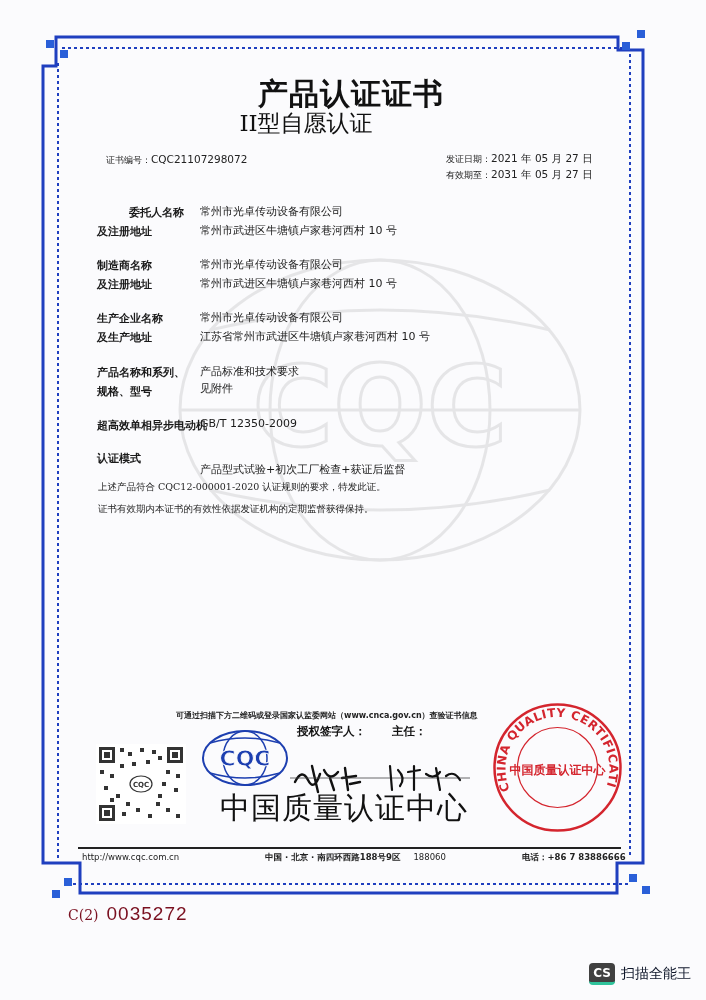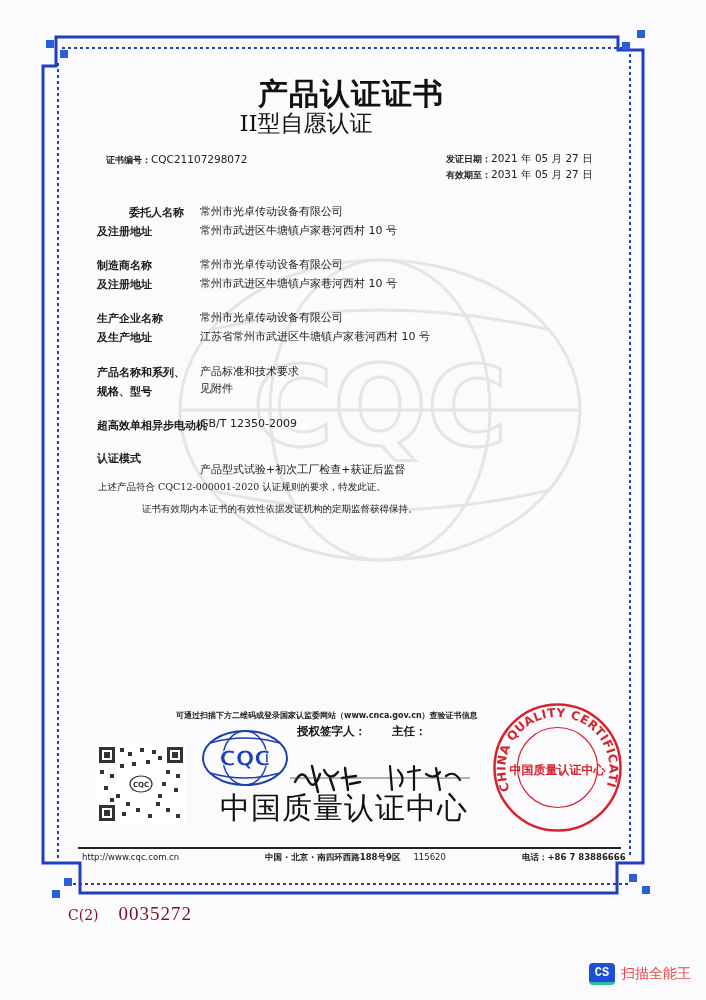--- a/index.html
+++ b/index.html
@@ -14,39 +14,39 @@
   .watermark { position:absolute; left:170px; top:250px; opacity:0.18; }
   .title {
     left:0; width:702px; top:74px; text-align:center;
     font-size:30px; font-weight:bold; letter-spacing:1px; color:#111;
   }
   .subtitle {
     left:0; width:612px; top:108px; text-align:center;
     font-size:23px; color:#111; font-family:"DejaVu Serif","Liberation Serif",serif;
   }
   .meta { font-size:10.5px; color:#222; }
-  .meta .k { font-family:"DejaVu Serif","Liberation Serif",serif; font-size:9px; font-weight:bold; }
+  .meta .k { font-family:"DejaVu Serif","Liberation Serif",serif; font-size:9px; font-weight:normal; }
   .lbl { left:97px; font-size:11px; font-weight:bold; color:#1a1a1a; }
   .val { left:200px; font-size:11px; color:#1a1a1a; }
   .note { left:98px; font-size:9.5px; font-family:"DejaVu Serif","Liberation Serif",serif; color:#222; }
   .verify { left:176px; top:710px; width:320px; font-size:8px; color:#222; font-weight:bold; white-space:nowrap; }
   .signer { font-size:11.5px; font-weight:bold; color:#111; }
   .org-name { left:220px; top:788px; font-size:30px; color:#111; letter-spacing:1px; }
   .footer-line { left:78px; top:847px; width:543px; height:2px; background:#222; }
   .footer { font-size:8.5px; color:#222; top:852px; }
   .serial { left:68px; top:903px; color:#7a1020; }
   .serial .pre { font-family:"DejaVu Serif","Liberation Serif",serif; font-size:14px; }
-  .serial .num { font-family:Liberation Serif, serif; font-size:19px; letter-spacing:1px; margin-left:20px; }
+  .serial .num { font-family:Liberation Sans, sans-serif; font-size:19px; letter-spacing:1px; margin-left:8px; }
   .cs-badge { left:589px; top:963px; display:flex; align-items:center; gap:6px; }
   .cs-logo {
-    width:26px; height:22px; background:#1d4ed8; border-radius:4px; color:#fff;
+    width:26px; height:22px; background:#404040; border-radius:4px; color:#fff;
     font-weight:bold; font-size:12px; display:flex; align-items:center; justify-content:center;
-    border-bottom:3px solid #2fc39b; box-sizing:border-box;font-family:Liberation Mono, monospace;
-  }
-  .cs-text { font-size:14px; color:#ef4444; }
+    border-bottom:3px solid #2fc39b; box-sizing:border-box;
+  }
+  .cs-text { font-size:14px; color:#0f172a; }
 </style>
 </head>
 <body>
 
 <svg class="frame-svg" width="706" height="1000" viewBox="0 0 706 1000">
 
   <path d="M56 37 L618 37 L618 50 L643 50 L643 863 L617 863 L617 893 L80 893 L80 863 L43 863 L43 66 L56 66 Z" fill="none" stroke="#1f3fbf" stroke-width="3"></path>
 
   <path d="M62 48 L626 48 M630 54 L630 858 M628 884 L72 884 M58 858 L58 60" fill="none" stroke="#1f3fbf" stroke-width="2" stroke-dasharray="3 3"></path>
 
@@ -101,21 +101,21 @@
 <div class="abs val" style="top:364px;">产品标准和技术要求</div>
 <div class="abs val" style="top:381px;">见附件</div>
 
 <div class="abs lbl" style="top:418px;">超高效单相异步电动机</div>
 <div class="abs val" style="top:417px;">GB/T 12350-2009</div>
 
 <div class="abs lbl" style="top:451px;">认证模式</div>
 <div class="abs val" style="top:450px;margin-top:12px;">产品型式试验+初次工厂检查+获证后监督</div>
 
 <div class="abs note" style="top:481px;">上述产品符合 CQC12-000001-2020 认证规则的要求，特发此证。</div>
-<div class="abs note" style="top:503px;margin-left:44px;">证书有效期内本证书的有效性依据发证机构的定期监督获得保持。</div>
+<div class="abs note" style="top:503px;">证书有效期内本证书的有效性依据发证机构的定期监督获得保持。</div>
 
 <div class="abs verify">可通过扫描下方二维码或登录国家认监委网站（www.cnca.gov.cn）查验证书信息</div>
 <div class="abs signer" style="left:297px; top:724px;">授权签字人：</div>
 <div class="abs signer" style="left:392px; top:724px;">主任：</div>
 
 <svg class="abs" style="left:96px; top:744px;" width="90" height="80" viewBox="0 0 90 80">
   <rect x="0" y="0" width="90" height="80" fill="#fff"></rect>
   <g fill="#333">
     <rect x="3" y="3" width="16" height="16"></rect>
       <rect x="6" y="6" width="10" height="10" fill="#fff"></rect>
@@ -180,21 +180,21 @@
   <text font-size="12" font-weight="bold" fill="#d4252e" font-family="DejaVu Sans, sans-serif" letter-spacing="0.5">
     <textPath href="#sealArc" startOffset="0">CHINA QUALITY CERTIFICATION CENTRE</textPath>
   </text>
   <text x="67.5" y="74" text-anchor="middle" font-size="12" font-weight="bold" fill="#d4252e" font-family="DejaVu Serif, serif">中国质量认证中心</text>
 </svg>
 
 <div class="abs footer-line"></div>
 <div class="abs footer" style="left:82px;">http://www.cqc.com.cn</div>
 <div class="abs footer" style="left:265px; font-weight:bold;">
   <span>中国 · 北京 · 南四环西路188号9区</span>
-  <span style="margin-left:10px; font-weight:normal;">115620</span>
+  <span style="margin-left:10px; font-weight:normal;">188060</span>
 </div>
 <div class="abs footer" style="left:522px; font-weight:bold;">
   <span>电话：</span><span>+86 7 83886666</span>
 </div>
 
 <div class="abs serial">
   <span class="pre">C(2)</span><span class="num">0035272</span>
 </div>
 
 <div class="abs cs-badge">

